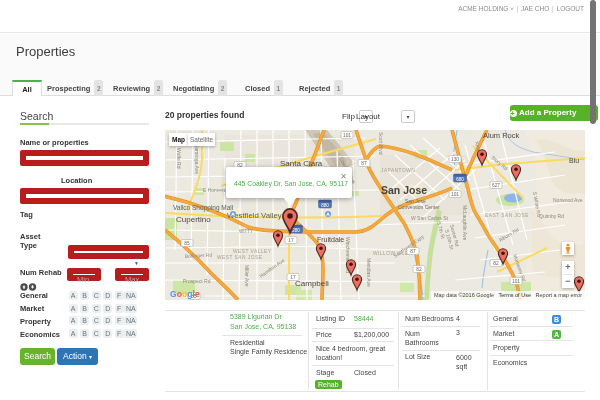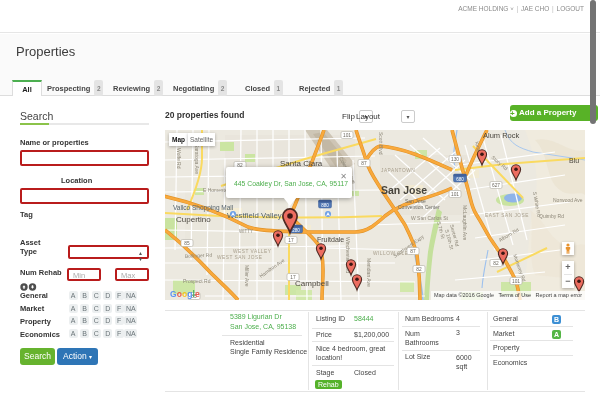--- a/index.html
+++ b/index.html
@@ -19,21 +19,21 @@
 
 #tabbar { left:0; top:95px; width:600px; height:1px; background:#ddd; }
 .tab { top:80px; height:16px; font-size:7.5px; font-weight:bold; color:#444; line-height:15px; }
 #tab-all { left:12px; width:30px; background:#fff; border:1px solid #ddd; border-top:2px solid #4caf50; border-bottom:none; text-align:center; color:#222; }
 .badge { display:inline-block; background:#e4e4e4; color:#888; border-radius:2px; font-size:6.5px; font-weight:bold; padding:0.5px 2.5px; margin-left:2px; vertical-align:0.5px;}
 
 .sideh { left:20px; top:110px; font-size:10.5px; color:#444; }
 #srule { left:20px; top:123px; width:129px; height:2px; background:#e8e8e8; }
 #srule i { position:absolute; left:0; top:0; width:29px; height:2px; background:#8bc34a; }
 .lbl { font-size:7.5px; font-weight:bold; color:#333; white-space:nowrap; }
-.inp { border:2px solid #b91c1c; background:#fff; border-radius:2px; }
+.inp { border:6px solid #b91c1c; background:#fff; border-radius:2px; }
 .tagbtn { display:inline-block; background:#e9edee; color:#5a6a72; font-size:7.5px; border-radius:2px; padding:1.5px 3px; margin-right:2px; }
 .pill { position:absolute; background:#eceff0; color:#6a7478; font-size:7px; border-radius:2px; text-align:center; width:9px; height:9px; line-height:9px; }
 .pillw { width:13px; }
 
 #btn-search { left:20px; top:348px; width:35px; height:17px; background:#66b32e; color:#fff; font-size:8.5px; border-radius:3px; text-align:center; line-height:17px; }
 #btn-action { left:57px; top:348px; width:41px; height:17px; background:#2e75b6; color:#fff; font-size:8.5px; border-radius:3px; text-align:center; line-height:17px; }
 
 #found { left:165px; top:110px; font-size:8.5px; font-weight:bold; color:#333; }
 #sortlbl { left:342px; top:112px; font-size:8px; color:#333; }
 .ddbtn { top:110px; width:14px; height:13px; background:#fff; border:1px solid #ccc; border-radius:2px; font-size:6px; color:#555; text-align:center; line-height:12px; }
@@ -73,21 +73,21 @@
 
   <div class="abs sideh">Search</div>
   <div class="abs" id="srule">
       <i></i>
     </div>
   <div class="abs lbl" style="left:20px; top:138px;">Name or properties</div>
   <div class="abs inp" style="left:20px; top:150px; width:129px; height:16px;"></div>
   <div class="abs lbl" style="left:14px; top:176px;margin-left:47px;">Location</div>
   <div class="abs inp" style="left:20px; top:188px; width:129px; height:16px;"></div>
   <div class="abs lbl" style="left:20px; top:210px;">Tag</div>
-  <div class="abs lbl" style="left:20px; top:238px;">Asset<br>Type</div>
+  <div class="abs lbl" style="left:20px; top:232px;">Asset<br>Type</div>
   <div class="abs inp" style="left:68px; top:245px; width:81px; height:14px;">
       <span style="position:absolute; right:4px; top:3px; font-size:5px; color:#555;">▲<br>▼</span>
     </div>
   <div class="abs lbl" style="left:20px; top:268px;">Num Rehab</div>
   <div class="abs" style="left:20px; top:277px;">
     <svg width="17" height="8">
         <circle cx="4" cy="4" r="3.7" fill="#4d4d4d"></circle>
         <path d="M4 2.2 L5.6 4.2 L4.7 4.2 L4.7 5.8 L3.3 5.8 L3.3 4.2 L2.4 4.2 Z" fill="#fff"></path>
         <circle cx="12.5" cy="4" r="3.7" fill="#4d4d4d"></circle>
         <path d="M12.5 5.8 L10.9 3.8 L11.8 3.8 L11.8 2.2 L13.2 2.2 L13.2 3.8 L14.1 3.8 Z" fill="#fff"></path>

